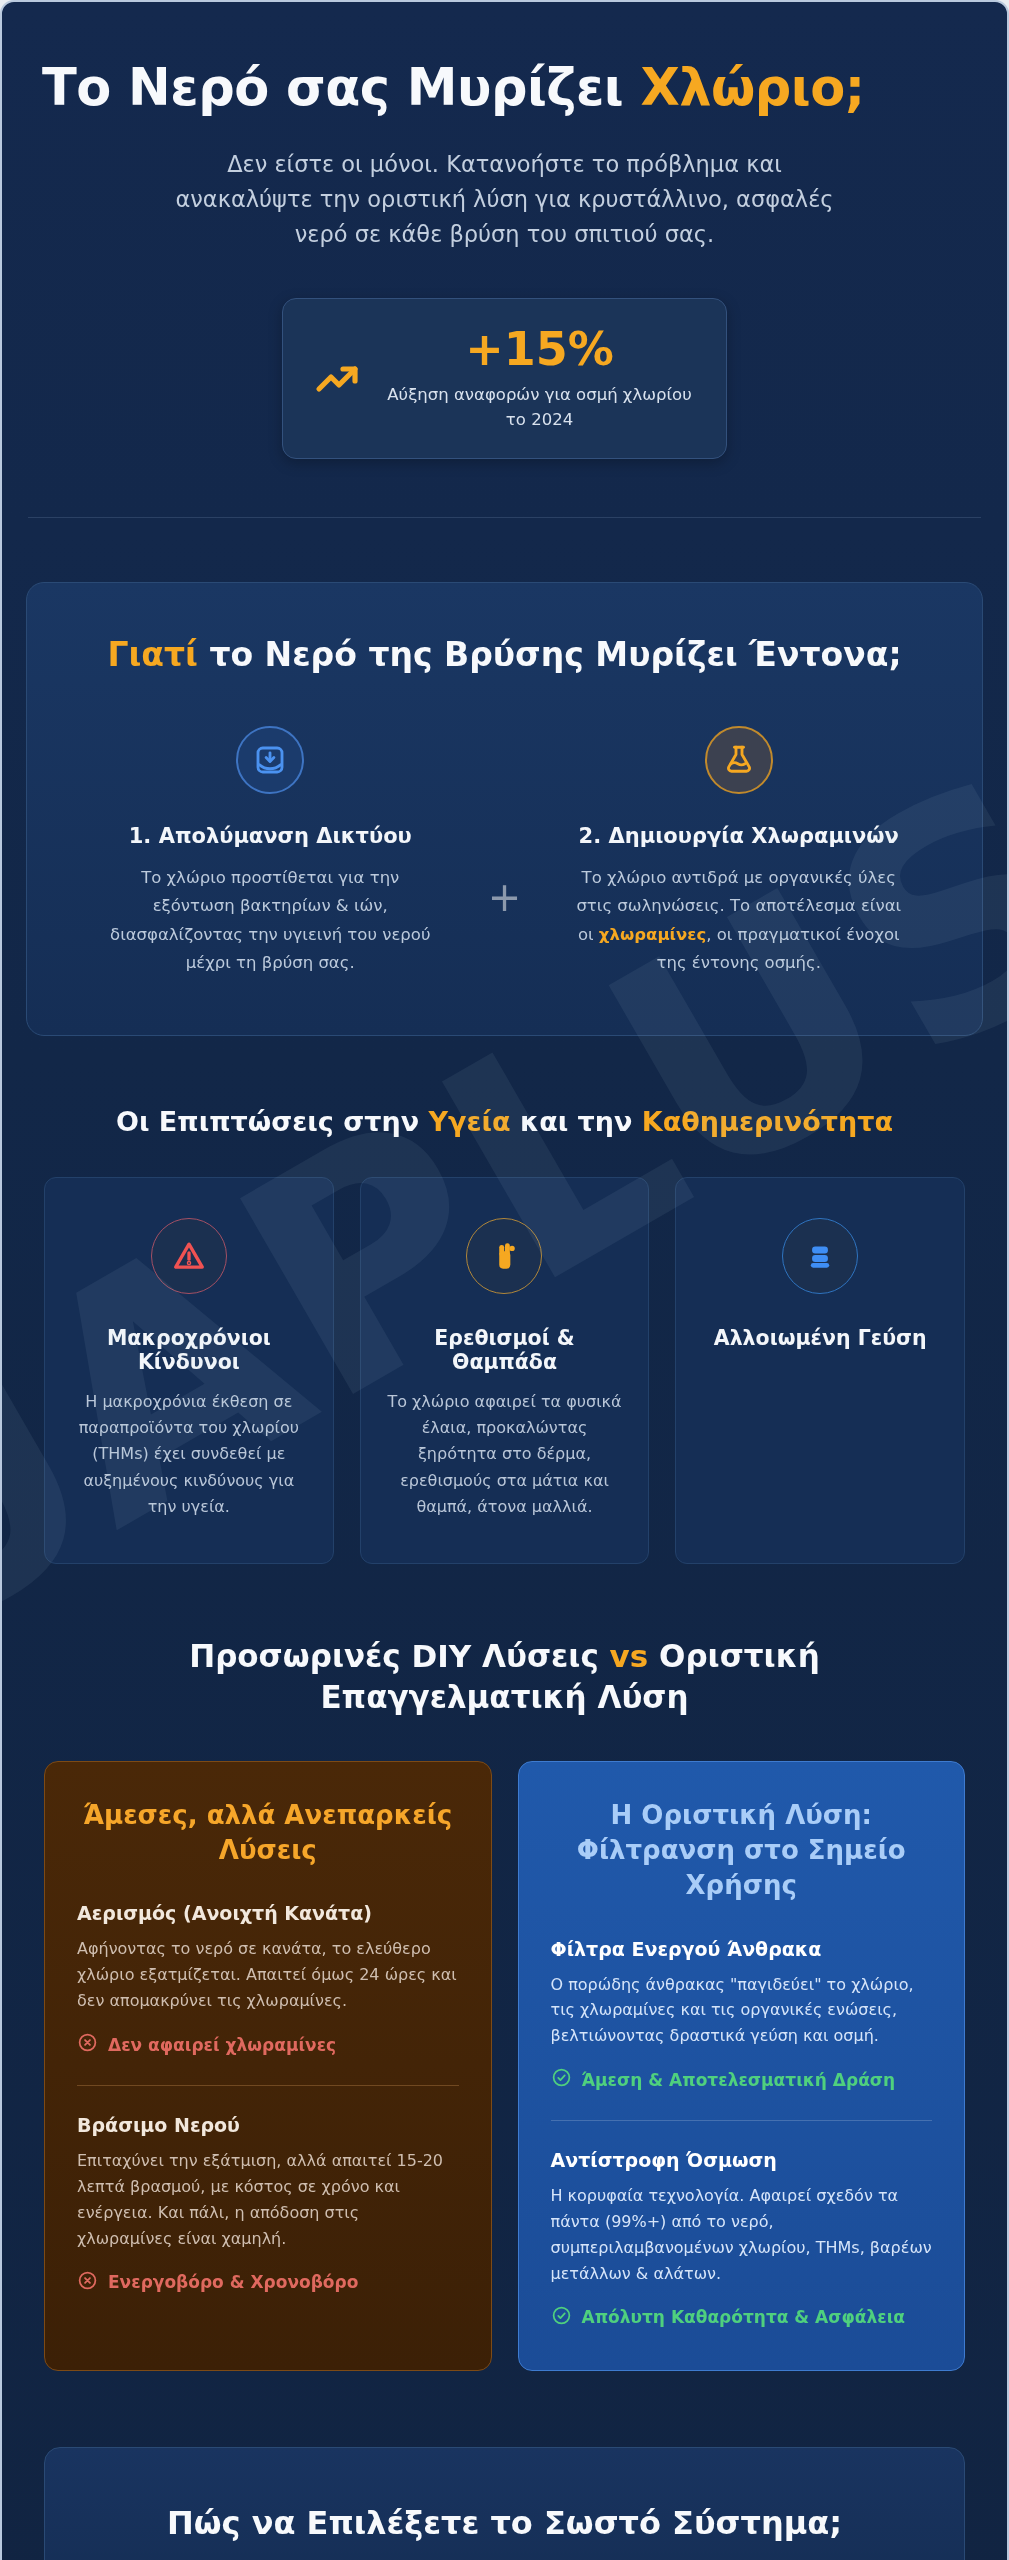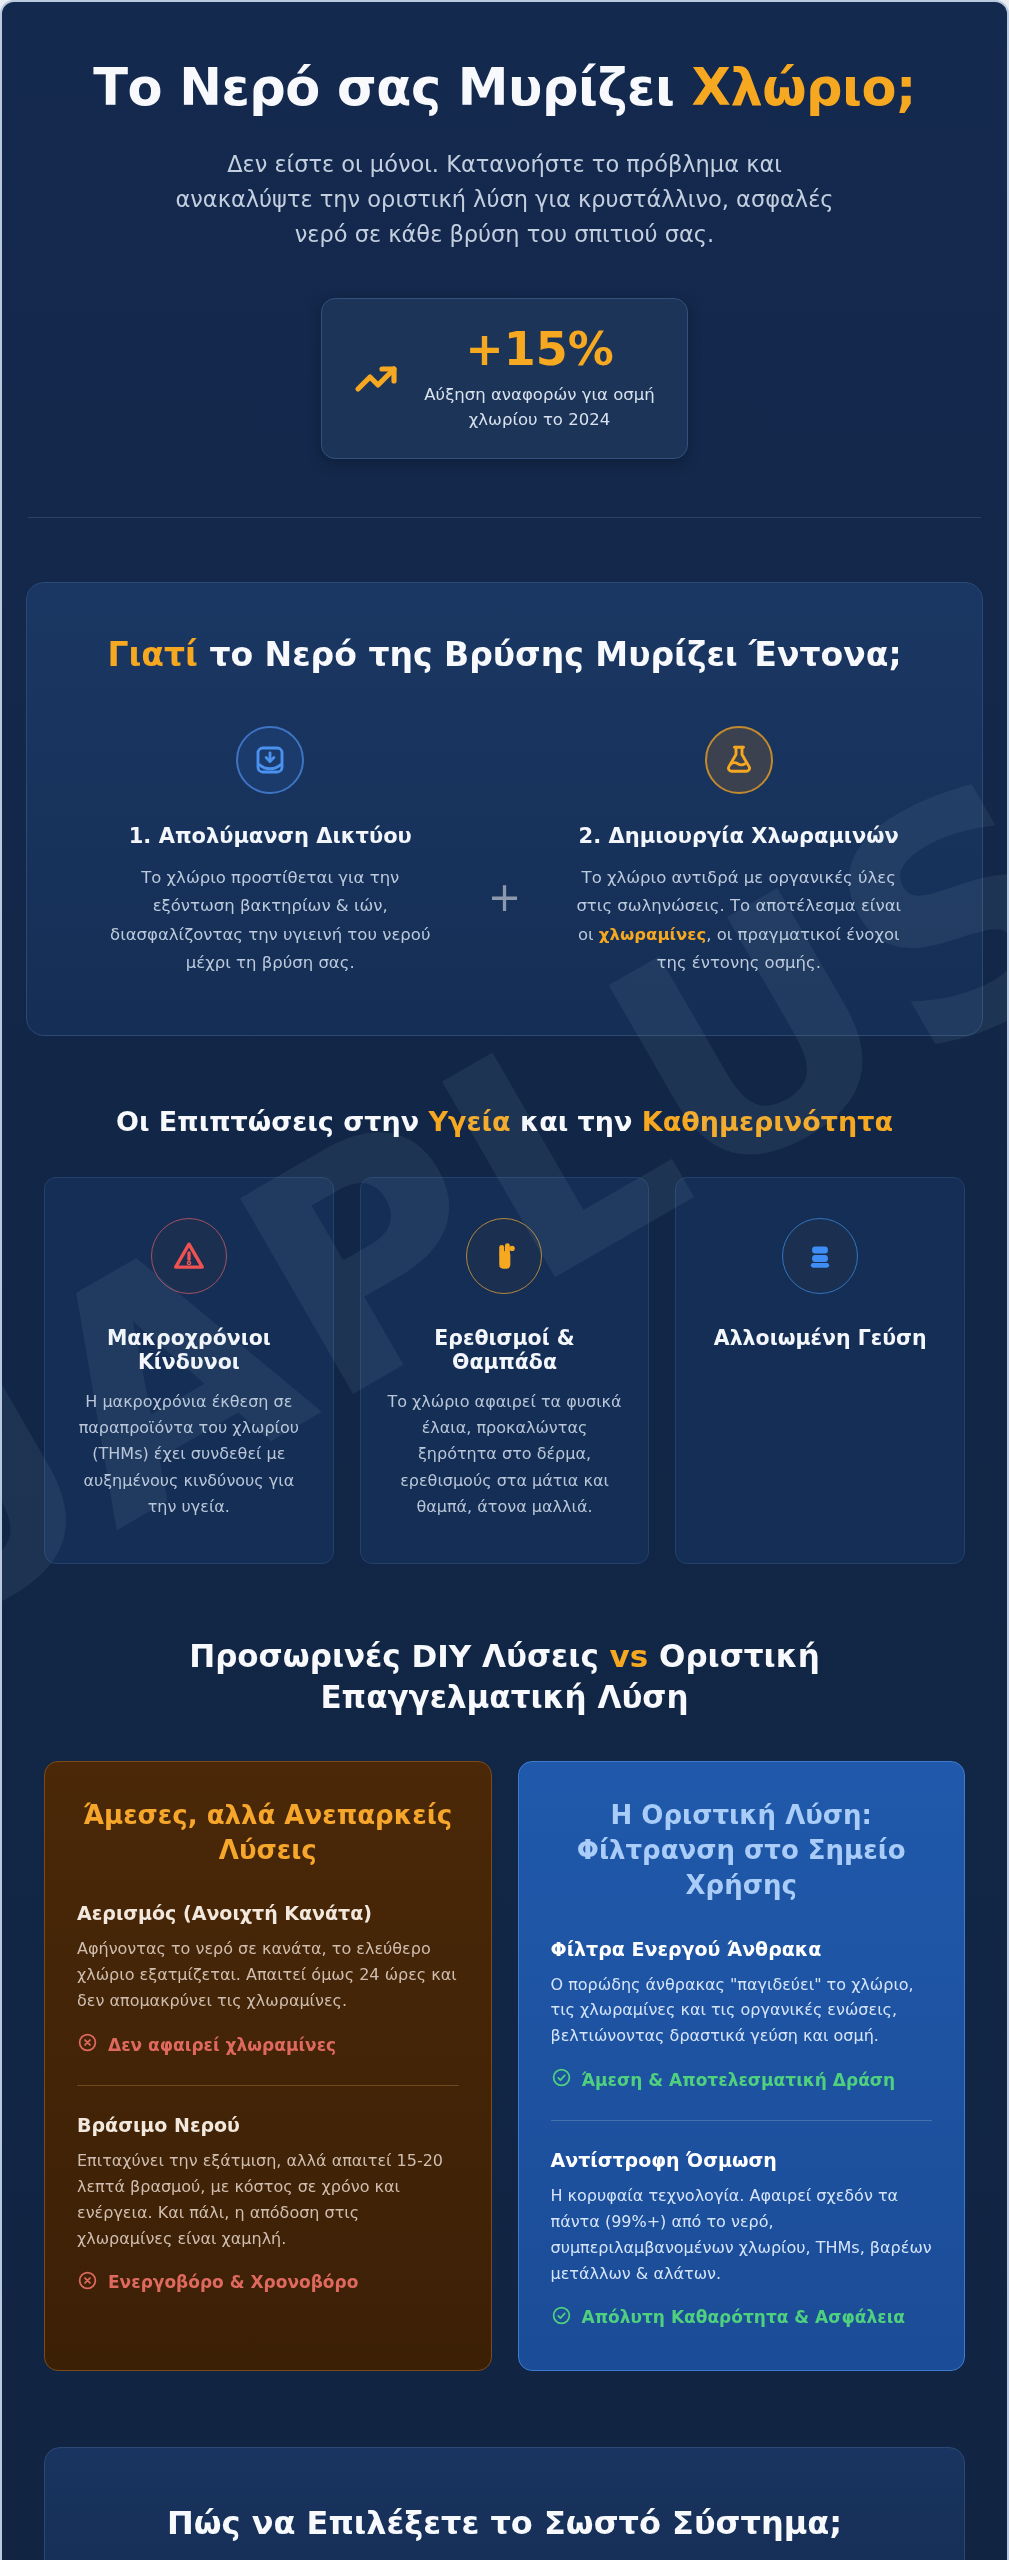--- a/index.html
+++ b/index.html
@@ -20,29 +20,29 @@
     transform:translate(-50%,-50%) rotate(-30deg);
     font-size:310px; font-weight:800; letter-spacing:6px;
     color:rgba(205,220,240,0.07); white-space:nowrap;
     pointer-events:none; z-index:6; user-select:none;
   }
   .content { position:relative; z-index:2; }
   .accent { color:#f6a821; }
 
   
   .hero-title {
-    text-align:center; color:#f7f9fc; font-size:51px; font-weight:800;
-    letter-spacing:-0.5px; padding:0 20px;
+    color:#f7f9fc; font-size:51px; font-weight:800;
+    letter-spacing:-0.5px; padding:0 40px;
   }
   .hero-sub {
     margin:30px auto 0; max-width:680px; text-align:center;
     color:#c3cfdf; font-size:22.5px; line-height:1.55; font-weight:500;
   }
   .stat-card {
-    margin:46px auto 0; width:367px;
+    margin:46px auto 0; width:445px;
     background:#1b3458; border:1px solid #33517d; border-radius:14px;
     padding:26px 30px; display:flex; align-items:center; gap:22px;
     box-shadow:0 4px 14px rgba(0,0,0,0.25);
   }
   .stat-icon { flex:0 0 48px; height:48px; }
   .stat-text { flex:1; text-align:center; }
   .stat-value { color:#f6a821; font-size:46px; font-weight:800; line-height:1.05; }
   .stat-caption { margin-top:10px; color:#d9e2ee; font-size:16.5px; line-height:1.5; font-weight:500; }
   .top-divider { margin:58px 26px 0; border-top:1px solid #2b4164; }
 

